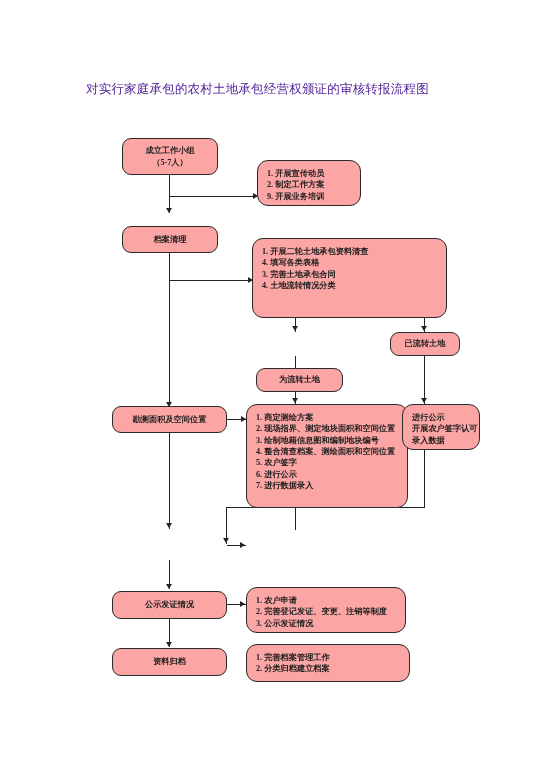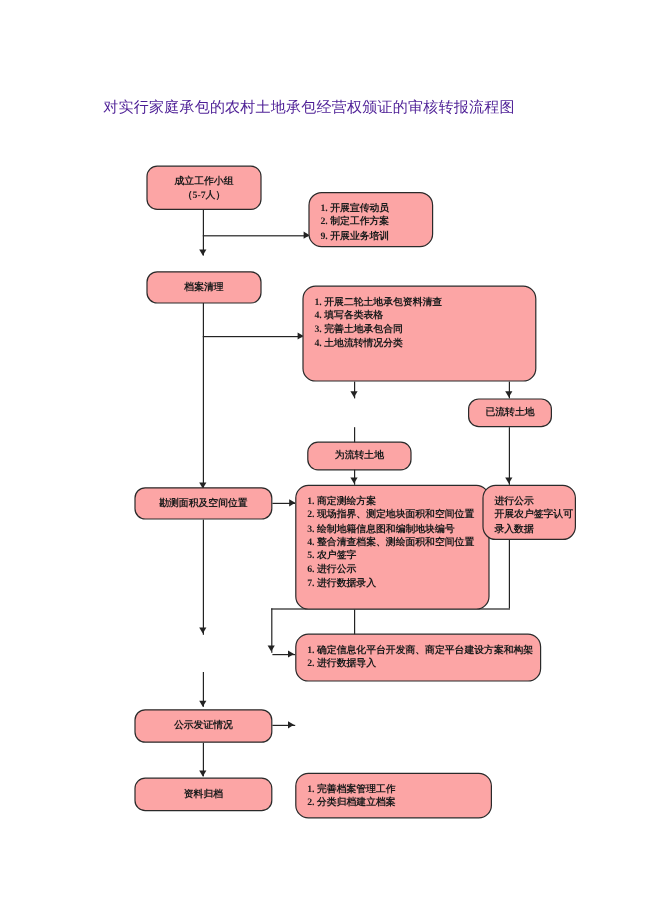--- a/index.html
+++ b/index.html
@@ -196,29 +196,30 @@
     <div class="line">7. 进行数据录入</div>
   </div>
 
   <div class="node listbox" style="left:402px; top:404px; width:78px; height:46px;">
     <div class="line">进行公示</div>
     <div class="line">开展农户签字认可</div>
     <div class="line">录入数据</div>
   </div>
 
 
-  <div class="node listbox" style="left:246px; top:528px; width:205px; height:40px;">
-    <div class="line">1. 确定信息化平台开发商、商定平台建设方案和构架</div>
-    <div class="line">2. 进行数据导入</div>
-  </div>
 
   <div class="node center" style="left:112px; top:591px; width:115px; height:28px;">
     <div class="inner">公示发证情况</div>
   </div>
 
+  <div class="node listbox" style="left:246px; top:587px; width:160px; height:46px;">
+    <div class="line">1. 农户申请</div>
+    <div class="line">2. 完善登记发证、变更、注销等制度</div>
+    <div class="line">3. 公示发证情况</div>
+  </div>
 
   <div class="node center" style="left:112px; top:648px; width:115px; height:28px;">
     <div class="inner">资料归档</div>
   </div>
 
   <div class="node listbox" style="left:246px; top:644px; width:164px; height:38px;">
     <div class="line">1. 完善档案管理工作</div>
     <div class="line">2. 分类归档建立档案</div>
   </div>
 

